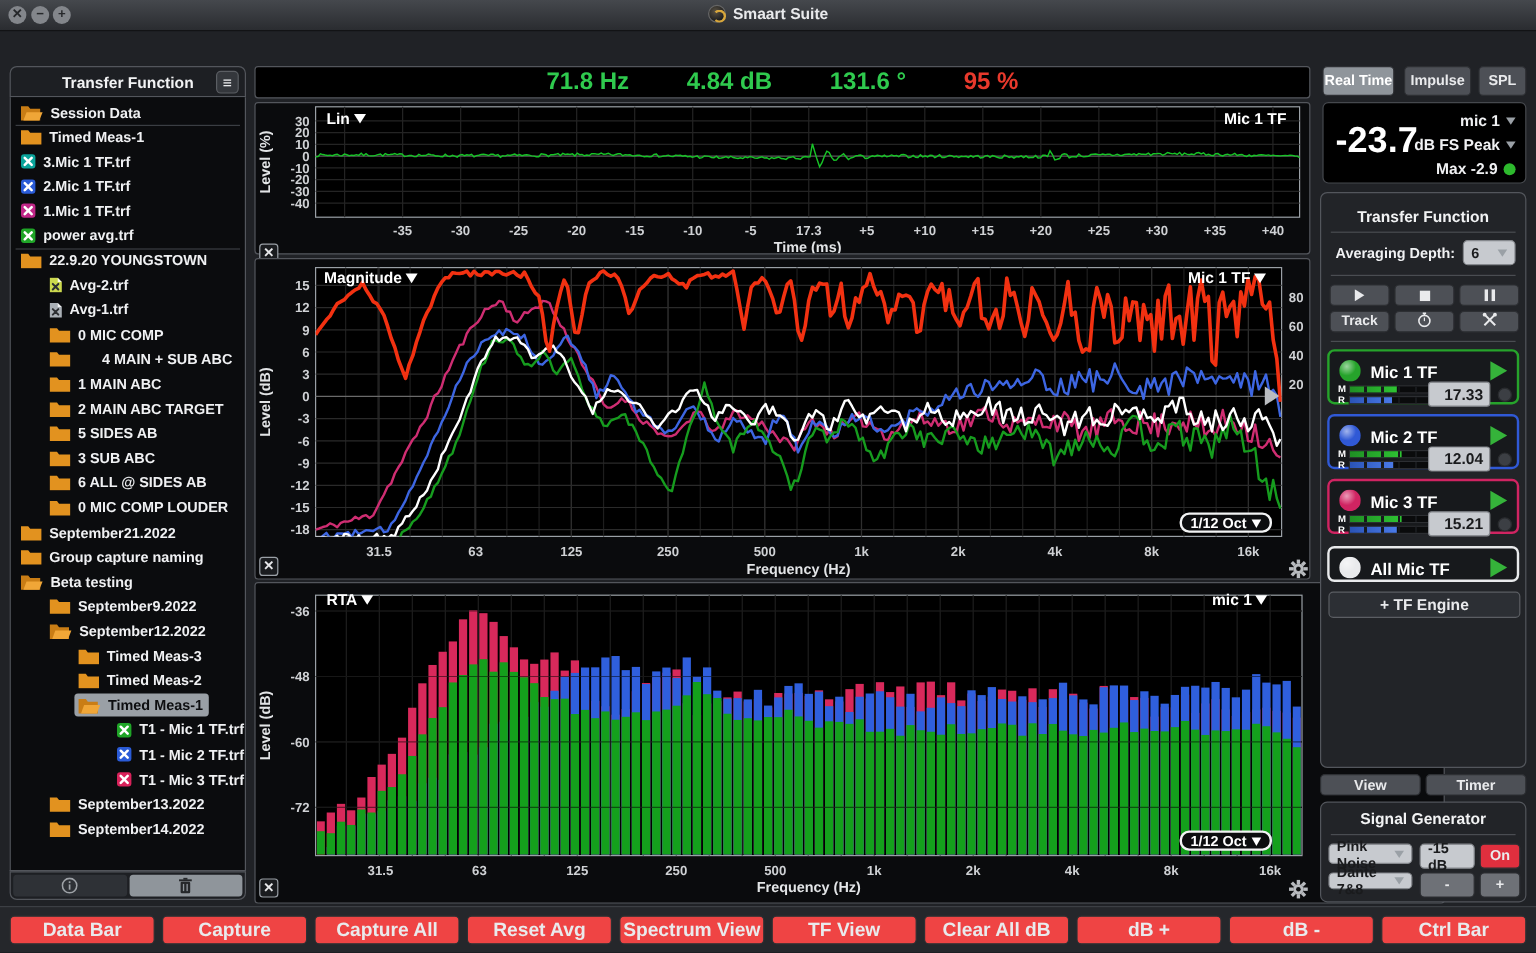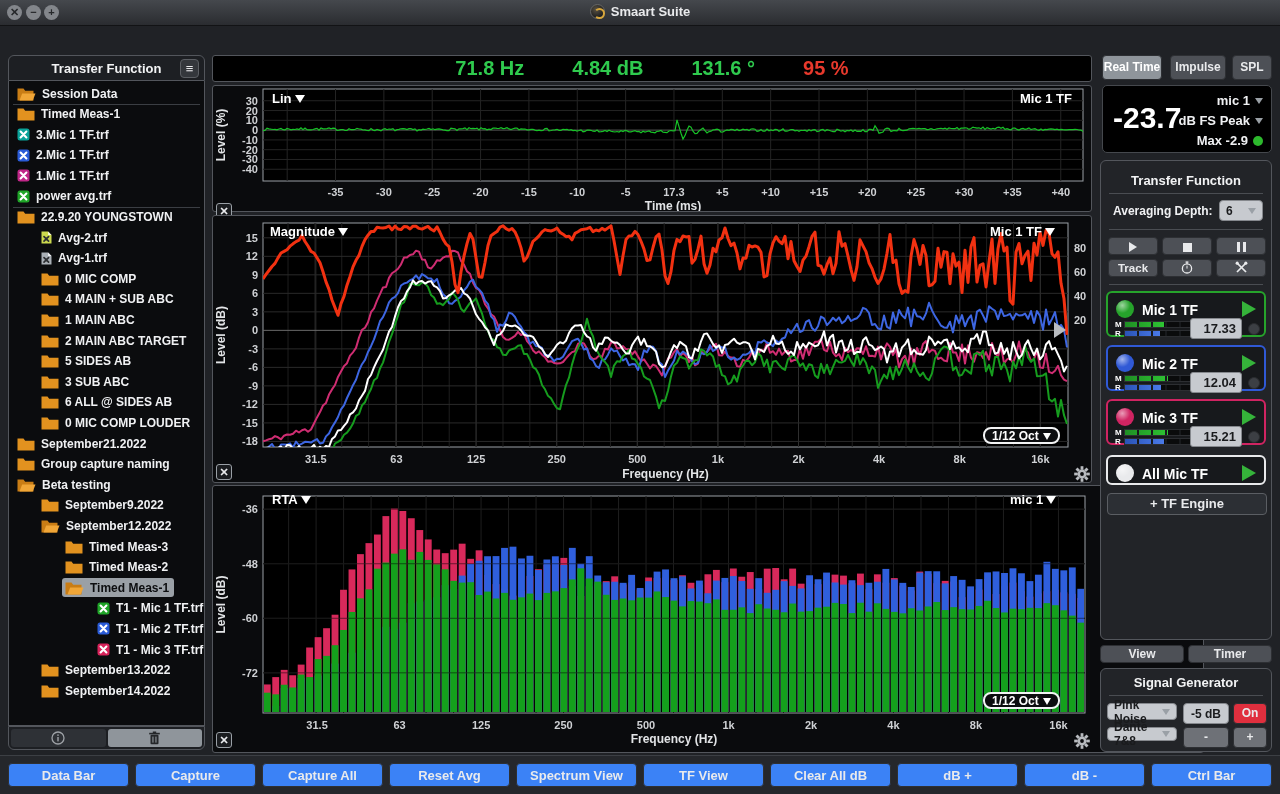--- a/index.html
+++ b/index.html
@@ -61,21 +61,21 @@
   .cardname{position:absolute;left:34px;top:9px;color:#fff;font-size:14px;font-weight:bold;}
   .playtri{position:absolute;right:8px;top:8px;width:0;height:0;border-top:8px solid transparent;border-bottom:8px solid transparent;border-left:14px solid #35b33a;}
   .mrow{position:absolute;left:7px;height:8px;display:flex;align-items:center;}
   .mlab{color:#fff;font-size:8px;font-weight:bold;width:9px;}
   .mtrack{width:72px;height:7px;background:#0a0b0c;border:1px solid #2c2e32;position:relative;}
   .mfill{position:absolute;left:0;top:0;bottom:0;}
   .mseg{position:absolute;inset:0;background:repeating-linear-gradient(90deg,transparent 0 12px,#17191c 12px 14px);}
   .delaybox{position:absolute;right:22px;top:25px;width:52px;height:21px;background:#c7cacf;border:1px solid #85888d;border-radius:3px;color:#1a1b1d;font-size:13px;font-weight:bold;text-align:right;line-height:19px;padding-right:5px;}
   .graydot{position:absolute;right:4px;top:30px;width:12px;height:12px;border-radius:50%;background:#3c3f44;border:1px solid #2a2c2f;}
   .bbar{position:absolute;left:0;top:755px;width:1280px;height:39px;background:#25272b;border-top:1px solid #3c3f44;display:flex;gap:6px;padding:7px 8px;}
-  .bbtn{flex:1;background:#3b82f6;border:1px solid #2e3033;border-radius:4px;color:#e9eaec;font-size:13px;font-weight:bold;line-height:23px;text-align:center;}
+  .bbtn{flex:1;background:#ef4444;border:1px solid #2e3033;border-radius:4px;color:#e9eaec;font-size:16px;font-weight:bold;line-height:23px;text-align:center;}
 </style>
 </head>
 <body>
 
 <div class="app">
 
   <div class="titlebar">
     <div class="tl" style="left:7px">✕</div>
     <div class="tl" style="left:26px">−</div>
     <div class="tl" style="left:44px">+</div>
@@ -170,21 +170,21 @@
           <span class="tlabel">Avg-1.trf</span>
         </span></div>
       <div class="trow"><span class="tinner" style="margin-left: 29px;">
           <span style="display: inline-flex;">
             <svg width="18" height="14" viewBox="0 0 18 14">
               <path d="M.5 1.5h6l1.7 2.2h9.3v9.8H.5z" fill="#e2921f"></path>
             </svg>
           </span>
           <span class="tlabel">0 MIC COMP</span>
         </span></div>
-      <div class="trow"><span class="tinner" style="margin-left: 29px;">
+      <div class="trow"><span class="tinner" style="margin-left: 29px; gap: 20px;">
           <span style="display: inline-flex;">
             <svg width="18" height="14" viewBox="0 0 18 14">
               <path d="M.5 1.5h6l1.7 2.2h9.3v9.8H.5z" fill="#e2921f"></path>
             </svg>
           </span>
           <span class="tlabel">4 MAIN + SUB ABC</span>
         </span></div>
       <div class="trow"><span class="tinner" style="margin-left: 29px;">
           <span style="display: inline-flex;">
             <svg width="18" height="14" viewBox="0 0 18 14">
@@ -1072,21 +1072,21 @@
   <div class="btn" style="position:absolute;left:1188px;top:645px;width:84px;height:18px;font-size:12px;line-height:16px">Timer</div>
 
   <div class="panel" style="left:1100px;top:668px;width:172px;height:84px">
     <div class="sect-title" style="top:6px">Signal Generator</div>
     <div class="divider" style="top:26px"></div>
     <div class="ddl" style="position:absolute;left:6px;top:34px;width:70px;height:17px">
         <span>Pink Noise</span>
         <span class="sarr"></span>
       </div>
     <div class="ddl" style="position:absolute;left:82px;top:34px;width:46px;height:21px;justify-content:center">
-        <span>-5 dB</span>
+        <span>-15 dB</span>
       </div>
     <div class="btn" style="position:absolute;left:132px;top:34px;width:34px;height:21px;background:#e02f3e;font-size:12px;line-height:19px">On</div>
     <div class="ddl" style="position:absolute;left:6px;top:58px;width:70px;height:14px">
         <span>Dante 7&amp;8</span>
         <span class="sarr"></span>
       </div>
     <div class="btn" style="position:absolute;left:82px;top:58px;width:46px;height:21px;background:#6e7177;font-size:12px;line-height:19px">-</div>
     <div class="btn" style="position:absolute;left:132px;top:58px;width:34px;height:21px;background:#6e7177;font-size:12px;line-height:19px">+</div>
   </div>
 

